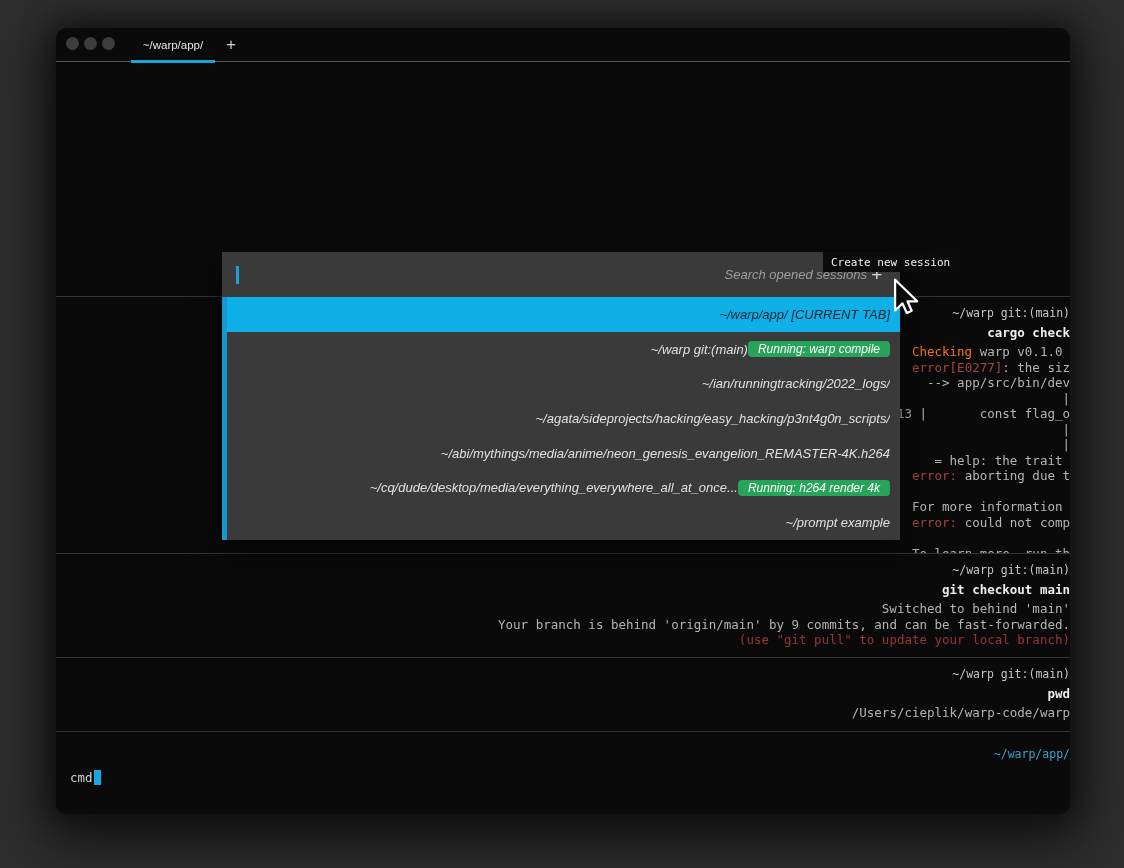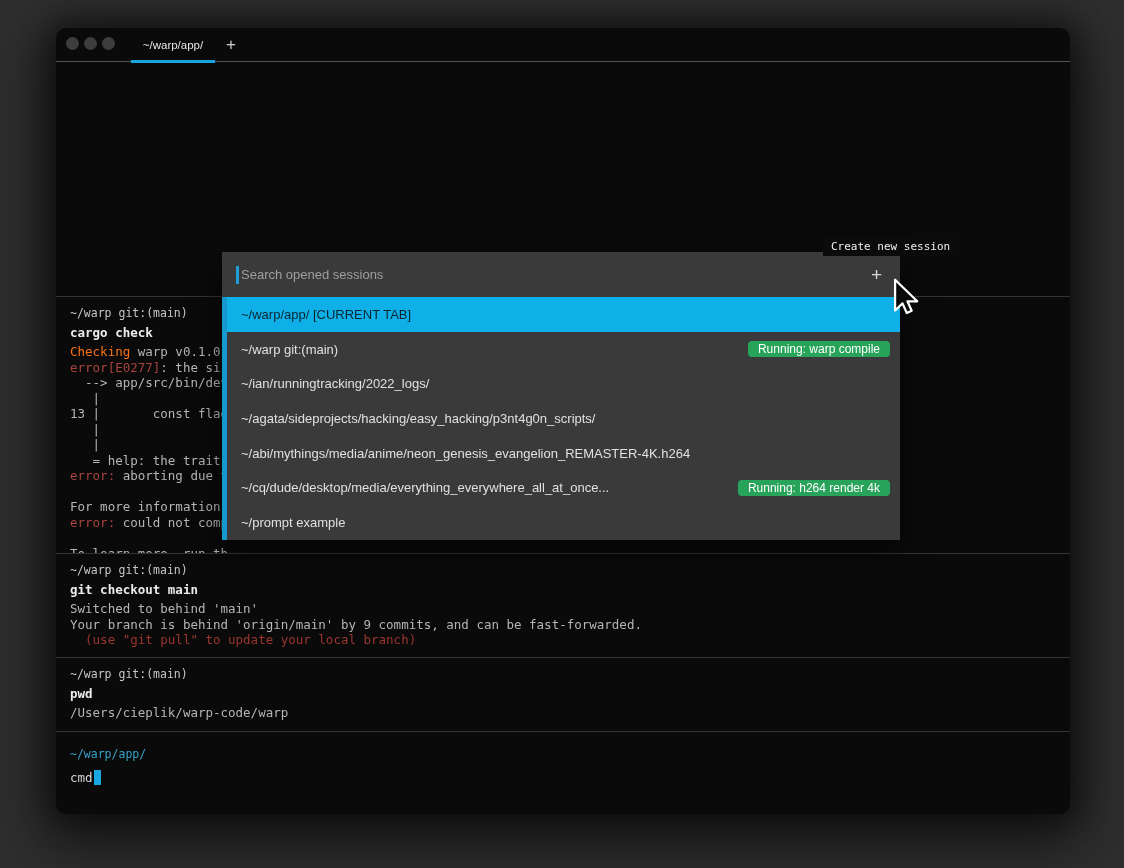--- a/index.html
+++ b/index.html
@@ -5,20 +5,21 @@
   html,body{margin:0;padding:0;}
   body{
     width:1124px;height:868px;position:relative;overflow:hidden;
     background:#2e2e2e;
     font-family:"Liberation Sans",sans-serif;
   }
   .window{
     position:absolute;left:56px;top:28px;width:1014px;height:786px;
     background:#0a0a0a;border-radius:10px;
     box-shadow:0 18px 55px 12px rgba(0,0,0,.55),0 0 30px 6px rgba(0,0,0,.45);
+    text-align:right;
   }
   
   .titlebar{position:relative;height:33px;border-bottom:1px solid #555;}
   .lights{position:absolute;left:10px;top:9px;display:flex;gap:5px;}
   .light{width:13px;height:13px;border-radius:50%;background:#3d3d3d;}
   .tab{
     position:absolute;left:75px;top:0;width:84px;height:33px;
     display:flex;align-items:center;justify-content:center;
     color:#e6e6e6;font-size:11.5px;
   }
@@ -40,36 +41,37 @@
   .tout{margin:4px 0 0;font:12.5px/15.5px "DejaVu Sans Mono",monospace;color:#b5b5b5;}
   .c-out{color:#b5b5b5;margin-top:32px;} .c-red{color:#a9453e;} .c-red2{color:#9a362e;} .c-teal{color:#f97316;}
   .pprompt{font:11.5px "DejaVu Sans Mono",monospace;color:#3aa3c9;}
   .pinput{margin-top:9px;font:12.5px "DejaVu Sans Mono",monospace;color:#d6d6d6;display:flex;align-items:center;}
   .cursor-block{display:inline-block;width:7px;height:15px;background:#18a7e0;margin-left:1px;}
   
   .dropdown{
     position:absolute;left:166px;top:224px;width:678px;height:288px;
     background:#3a3a3a;z-index:5;
     box-shadow:0 10px 26px rgba(0,0,0,.6);
+    font-style:italic;
   }
   .searchrow{height:45px;display:flex;align-items:center;padding:0 14px;}
   .scursor{width:3px;height:18px;background:#1b9fd6;margin-right:2px;flex:0 0 auto;}
   .placeholder{color:#9e9e9e;font-size:13px;flex:1;}
   .plusbtn{color:#d8d8d8;font-size:19px;line-height:1;padding:0 4px;cursor:default;}
   .slist{height:243px;display:flex;flex-direction:column;border-left:5px solid #1697cd;box-sizing:border-box;}
   .srow{flex:1;display:flex;align-items:center;padding:0 10px 0 14px;color:#e0e0e0;font-size:13px;}
   .srow.sel{background:#0fb0e8;color:#092630;}
   .slabel{flex:1;white-space:nowrap;overflow:hidden;}
   .badge{
     background:#27a35a;color:#ffffff;font-size:12px;
     padding:1px 10px;border-radius:4px;white-space:nowrap;flex:0 0 auto;
   }
   
   .tooltip{
-    position:absolute;left:767px;top:208px;height:20px;z-index:6;
+    position:absolute;left:767px;top:224px;height:20px;z-index:6;
     background:#0b0b0b;color:#efefef;font:11px "DejaVu Sans Mono",monospace;
     display:flex;align-items:center;padding:0 8px;
   }
   .cursor{position:absolute;left:828px;top:250px;z-index:7;}
 </style>
 </head>
 <body>
 
 <div class="window">
 

